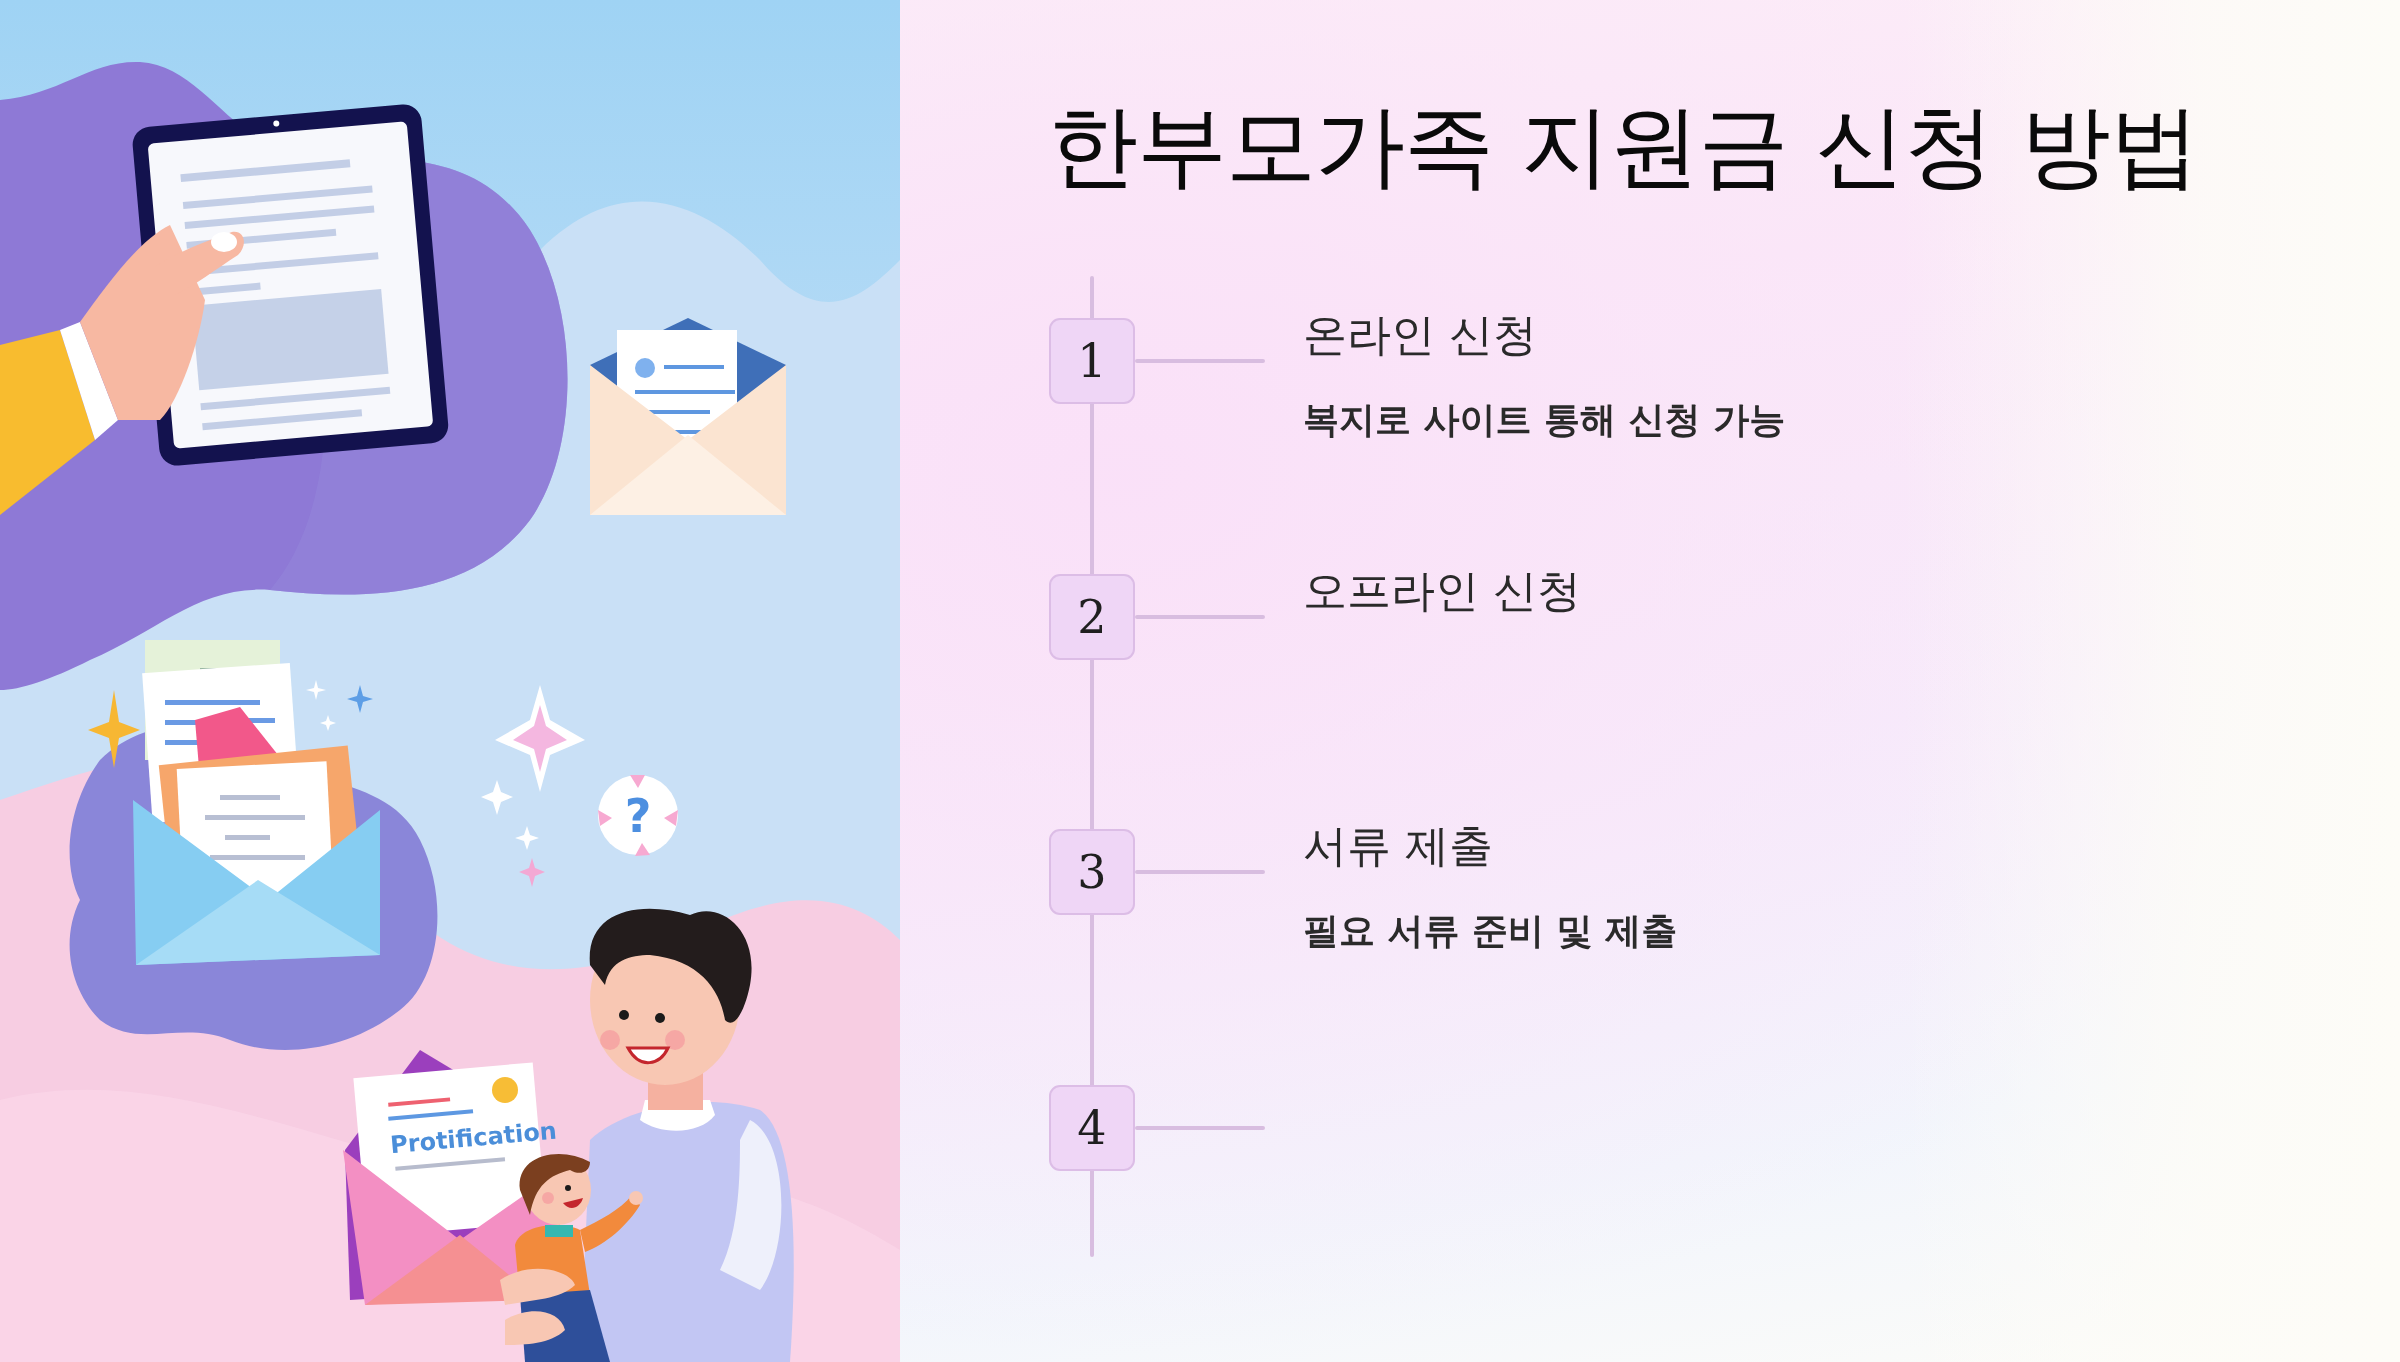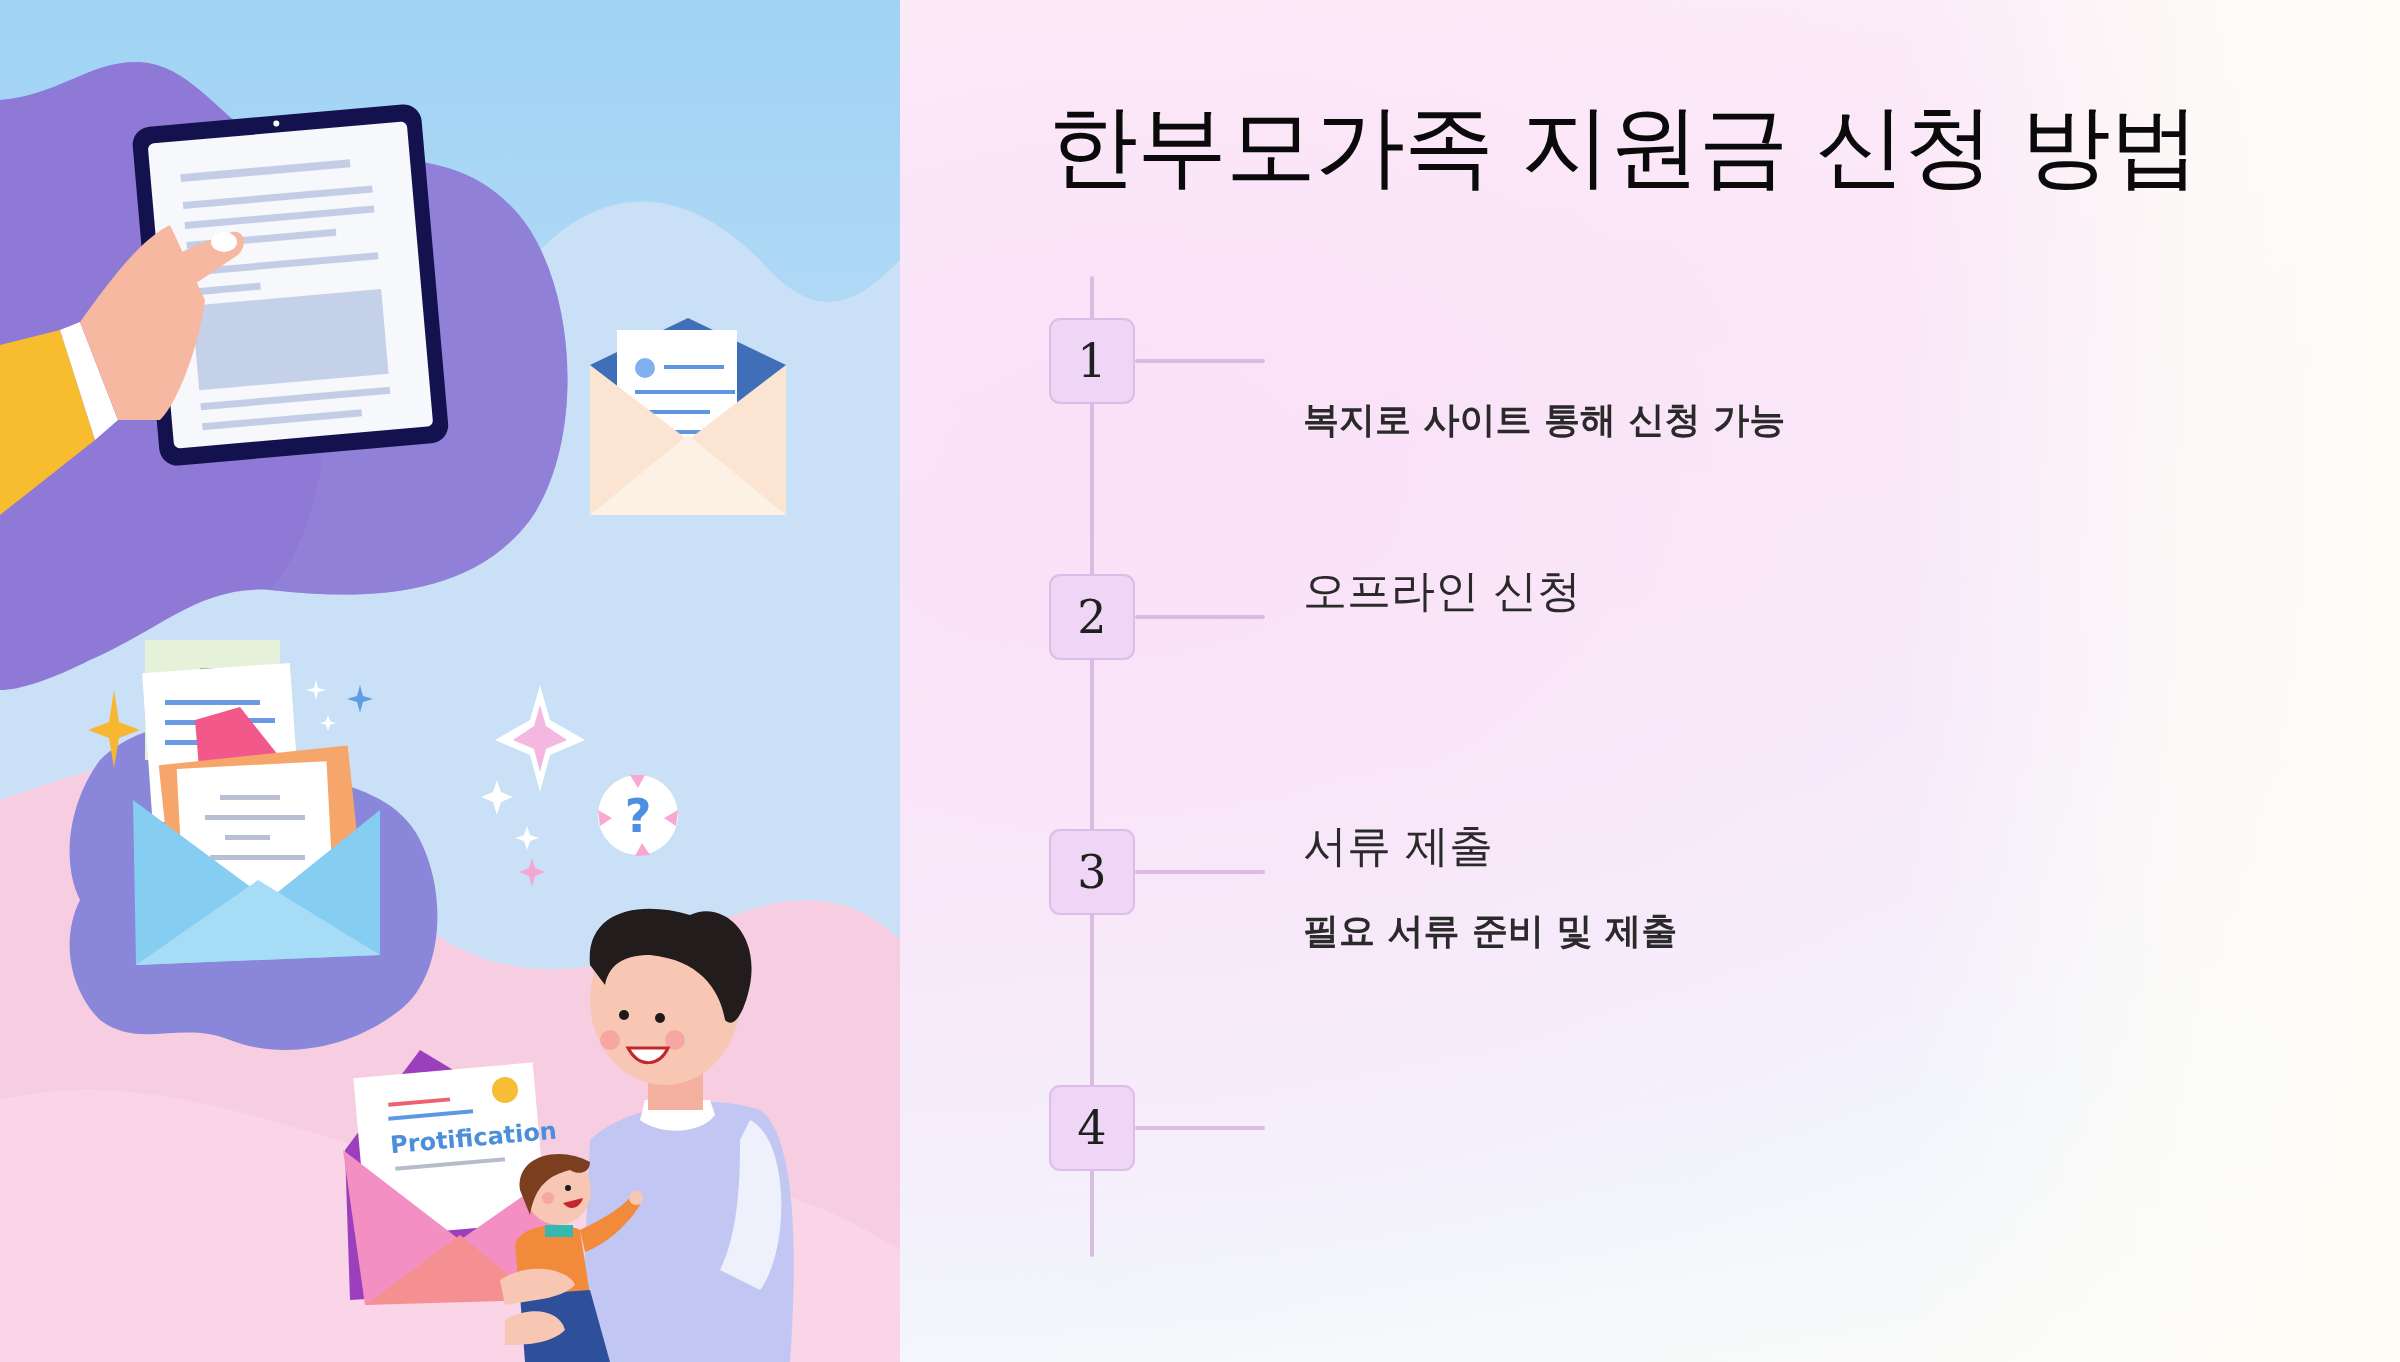--- a/index.html
+++ b/index.html
@@ -205,20 +205,21 @@
   </div>
 
   <div class="content">
     <h1 class="page-title">한부모가족 지원금 신청 방법</h1>
 
     <div class="timeline-line"></div>
 
     <div class="step" style="top:318px;">
       <div class="step-box">1</div>
       <div class="step-connector"></div>
+      <h2 class="step-heading">온라인 신청</h2>
       <p class="step-desc">복지로 사이트 통해 신청 가능</p>
     </div>
 
     <div class="step" style="top:574px;">
       <div class="step-box">2</div>
       <div class="step-connector"></div>
       <h2 class="step-heading">오프라인 신청</h2>
     </div>
 
     <div class="step" style="top:829px;">

